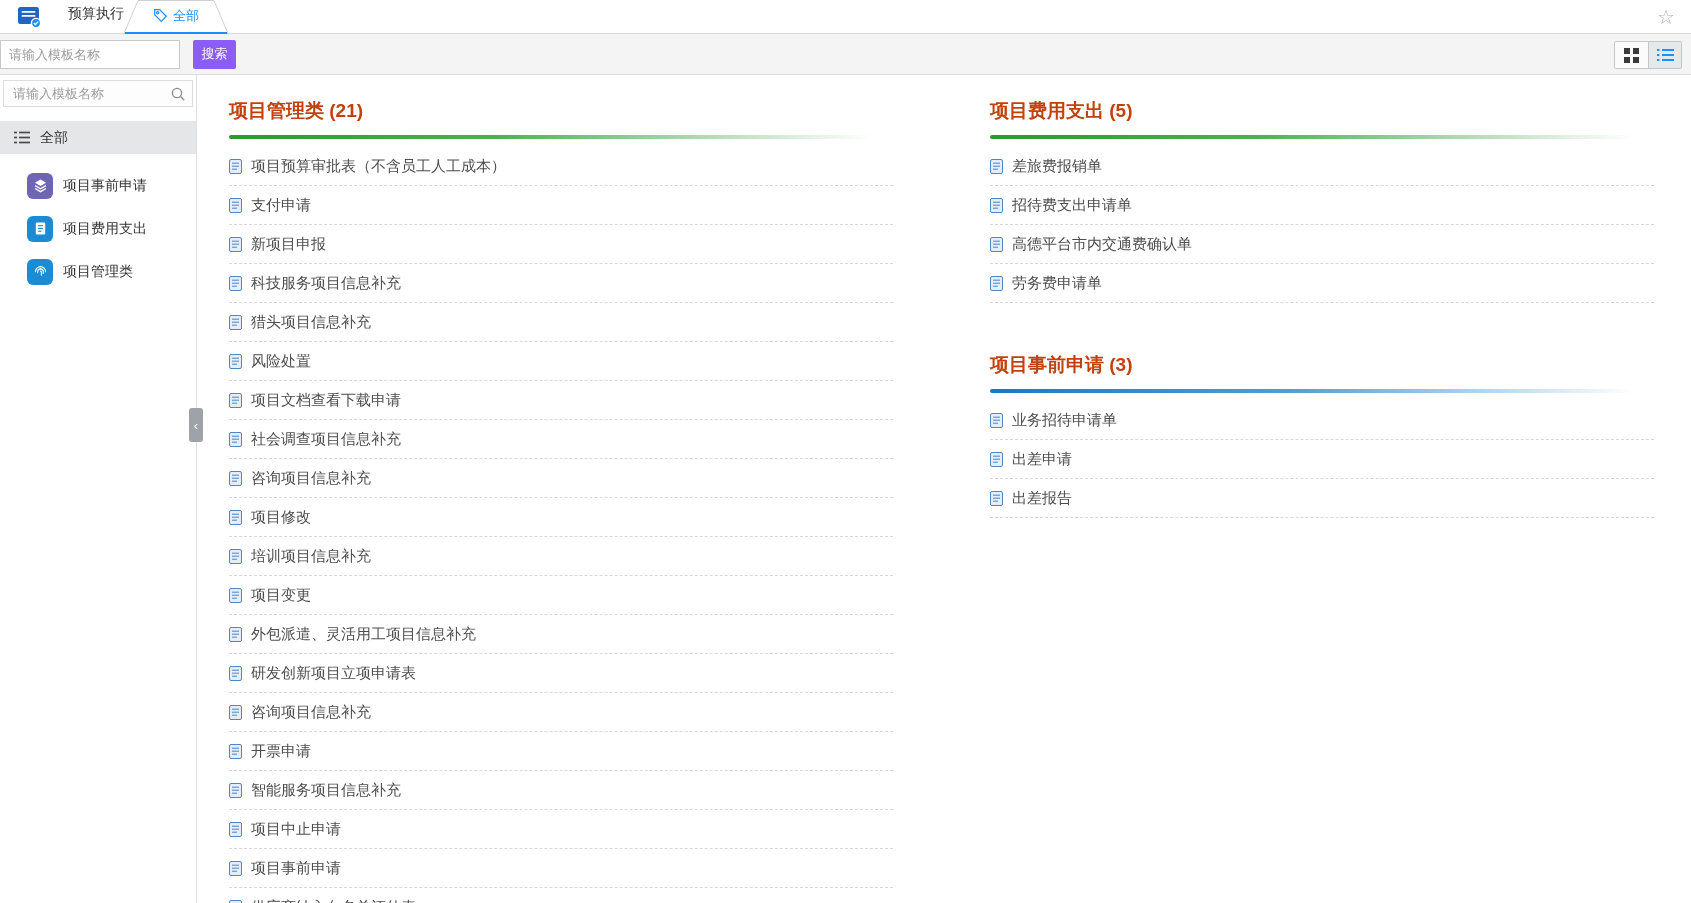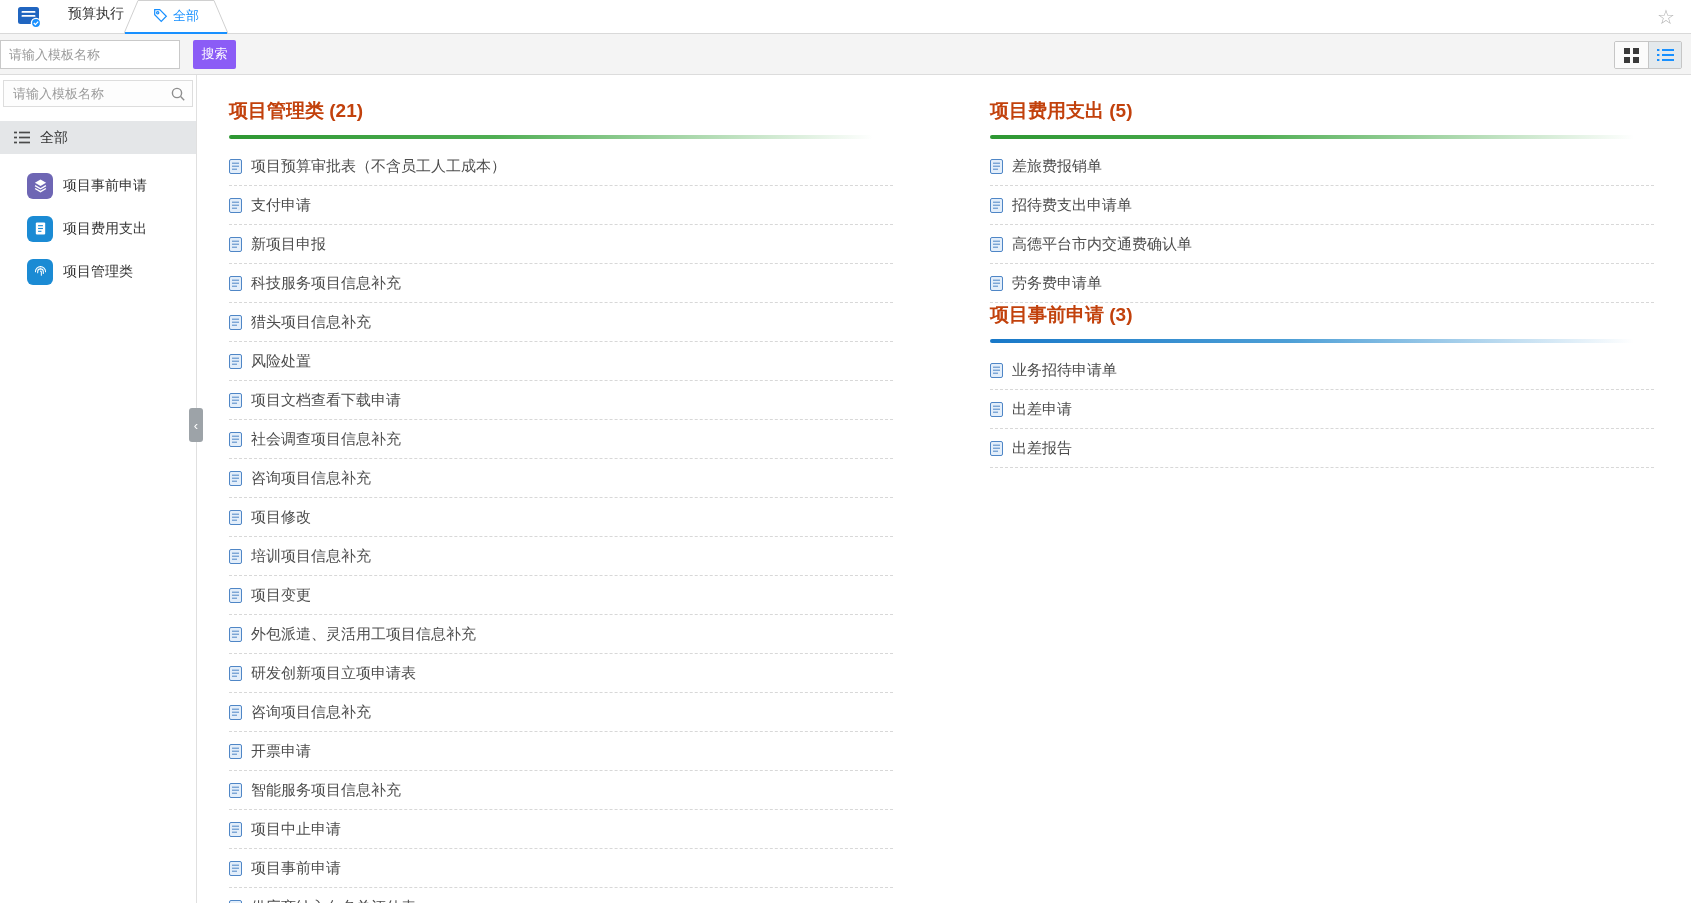--- a/index.html
+++ b/index.html
@@ -51,21 +51,21 @@
               font-size:14px; color:#333; cursor:pointer; }
   .cat-icon { width:26px; height:26px; border-radius:6px; display:flex; align-items:center;
               justify-content:center; flex:0 0 26px; }
   .collapse-handle { position:absolute; right:-7px; top:333px; width:14px; height:34px;
                      background:#9da3a8; border-radius:3px; color:#fff; font-size:13px;
                      display:flex; align-items:center; justify-content:center; cursor:pointer; z-index:5; }
 
   
   .main { flex:1; padding:0 37px 0 32px; display:flex; gap:97px; overflow:hidden; }
   .col { width:664px; flex:0 0 664px; }
-  .section { }
+  .section { margin-top:50px; }
   .col > .section:first-child { margin-top:24px; }
   .section-title { font-size:19px; font-weight:bold; color:#c2410c; line-height:24px; }
   .accent-bar { height:4px; margin:12px 0 8px 0; border-radius:2px; }
   .accent-green { background:linear-gradient(to right,#2d9732 0%,#4fae53 40%,rgba(255,255,255,0) 97%); }
   .accent-blue  { background:linear-gradient(to right,#1878c8 0%,#4d9fd6 45%,rgba(255,255,255,0) 97%); }
   .item { height:39px; display:flex; align-items:center; gap:9px;
           border-bottom:1px dashed #d8d8d8; font-size:15px; color:#4d4d4d; cursor:pointer; }
   .item .doc-ic { display:flex; flex:0 0 13px; }
 </style>
 </head>

